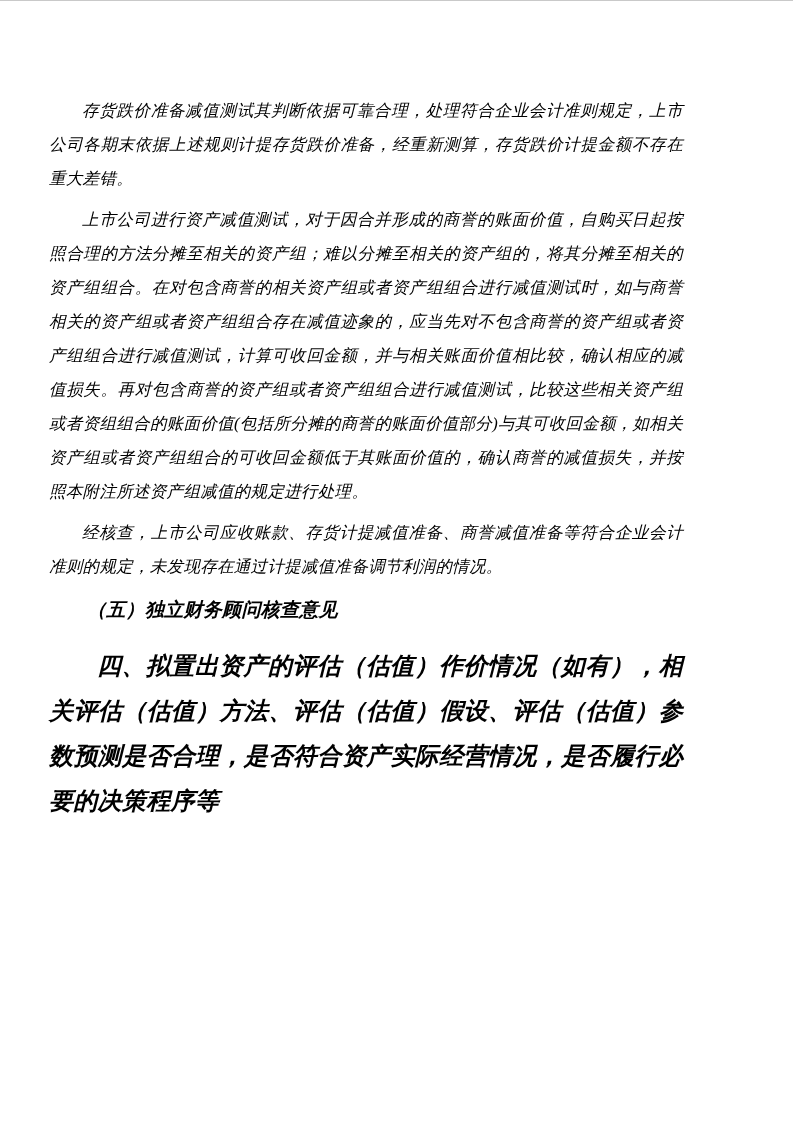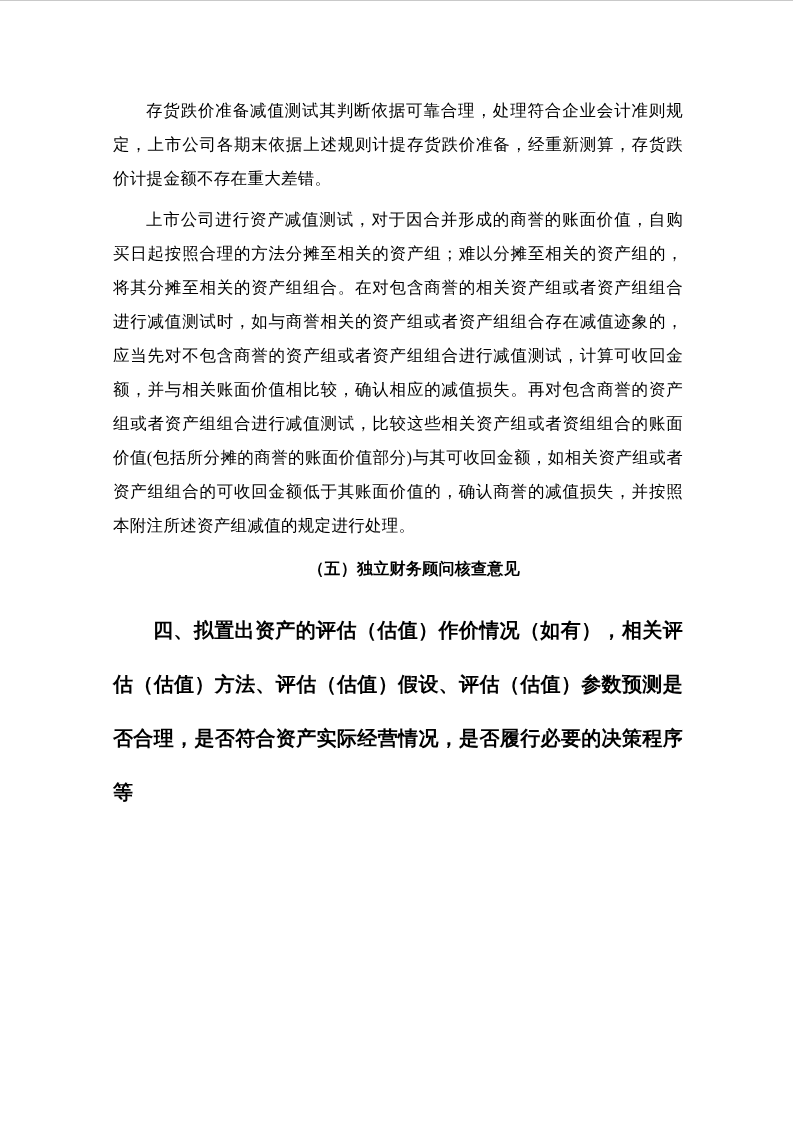--- a/index.html
+++ b/index.html
@@ -11,64 +11,65 @@
     height: 1122px;
     background: #ffffff;
     color: #000000;
     font-family: "Liberation Serif", "DejaVu Serif", serif;
     overflow: hidden;
   }
   .page {
     box-sizing: border-box;
     width: 793px;
     height: 1122px;
-    padding: 86px 110px 40px 113px;
+    padding: 86px 110px 40px 49px;
     border-top: 1px solid #c9c9c9;
     background: #ffffff;
     overflow: hidden;
+    font-style: italic;
   }
   .para {
     font-size: 16.5px;
     line-height: 34px;
     text-align: justify;
     text-justify: inter-ideograph;
     text-indent: 2em;
     margin: 7px 0;
     letter-spacing: 0.3px;
     word-break: break-all;
   }
   .section-heading {
-    font-size: 16px;
+    font-size: 19px;
     font-weight: bold;
     line-height: 34px;
     text-indent: 2em;
     margin: 9px 0 8px 0;
     letter-spacing: 0.3px;
-    text-align: center;
   }
   .chapter-heading {
-    font-size: 20px;
+    font-size: 24px;
     font-weight: bold;
-    line-height: 54px;
+    line-height: 45px;
     text-align: justify;
     text-justify: inter-ideograph;
     text-indent: 2em;
     margin: 17px 0 0 0;
     letter-spacing: 0.3px;
     word-break: break-all;
   }
 </style>
 </head>
 <body>
 
 <div class="page">
   <p class="para">存货跌价准备减值测试其判断依据可靠合理，处理符合企业会计准则规定，上市公司各期末依据上述规则计提存货跌价准备，经重新测算，存货跌价计提金额不存在重大差错。</p>
 
 
   <p class="para">上市公司进行资产减值测试，对于因合并形成的商誉的账面价值，自购买日起按照合理的方法分摊至相关的资产组；难以分摊至相关的资产组的，将其分摊至相关的资产组组合。在对包含商誉的相关资产组或者资产组组合进行减值测试时，如与商誉相关的资产组或者资产组组合存在减值迹象的，应当先对不包含商誉的资产组或者资产组组合进行减值测试，计算可收回金额，并与相关账面价值相比较，确认相应的减值损失。再对包含商誉的资产组或者资产组组合进行减值测试，比较这些相关资产组或者资组组合的账面价值(包括所分摊的商誉的账面价值部分)与其可收回金额，如相关资产组或者资产组组合的可收回金额低于其账面价值的，确认商誉的减值损失，并按照本附注所述资产组减值的规定进行处理。</p>
 
 
+  <p class="para">经核查，上市公司应收账款、存货计提减值准备、商誉减值准备等符合企业会计准则的规定，未发现存在通过计提减值准备调节利润的情况。</p>
 
   <p class="section-heading">（五）独立财务顾问核查意见</p>
 
 
   <p class="chapter-heading">四、拟置出资产的评估（估值）作价情况（如有），相关评估（估值）方法、评估（估值）假设、评估（估值）参数预测是否合理，是否符合资产实际经营情况，是否履行必要的决策程序等</p>
 </div>
 
 </body></html>

